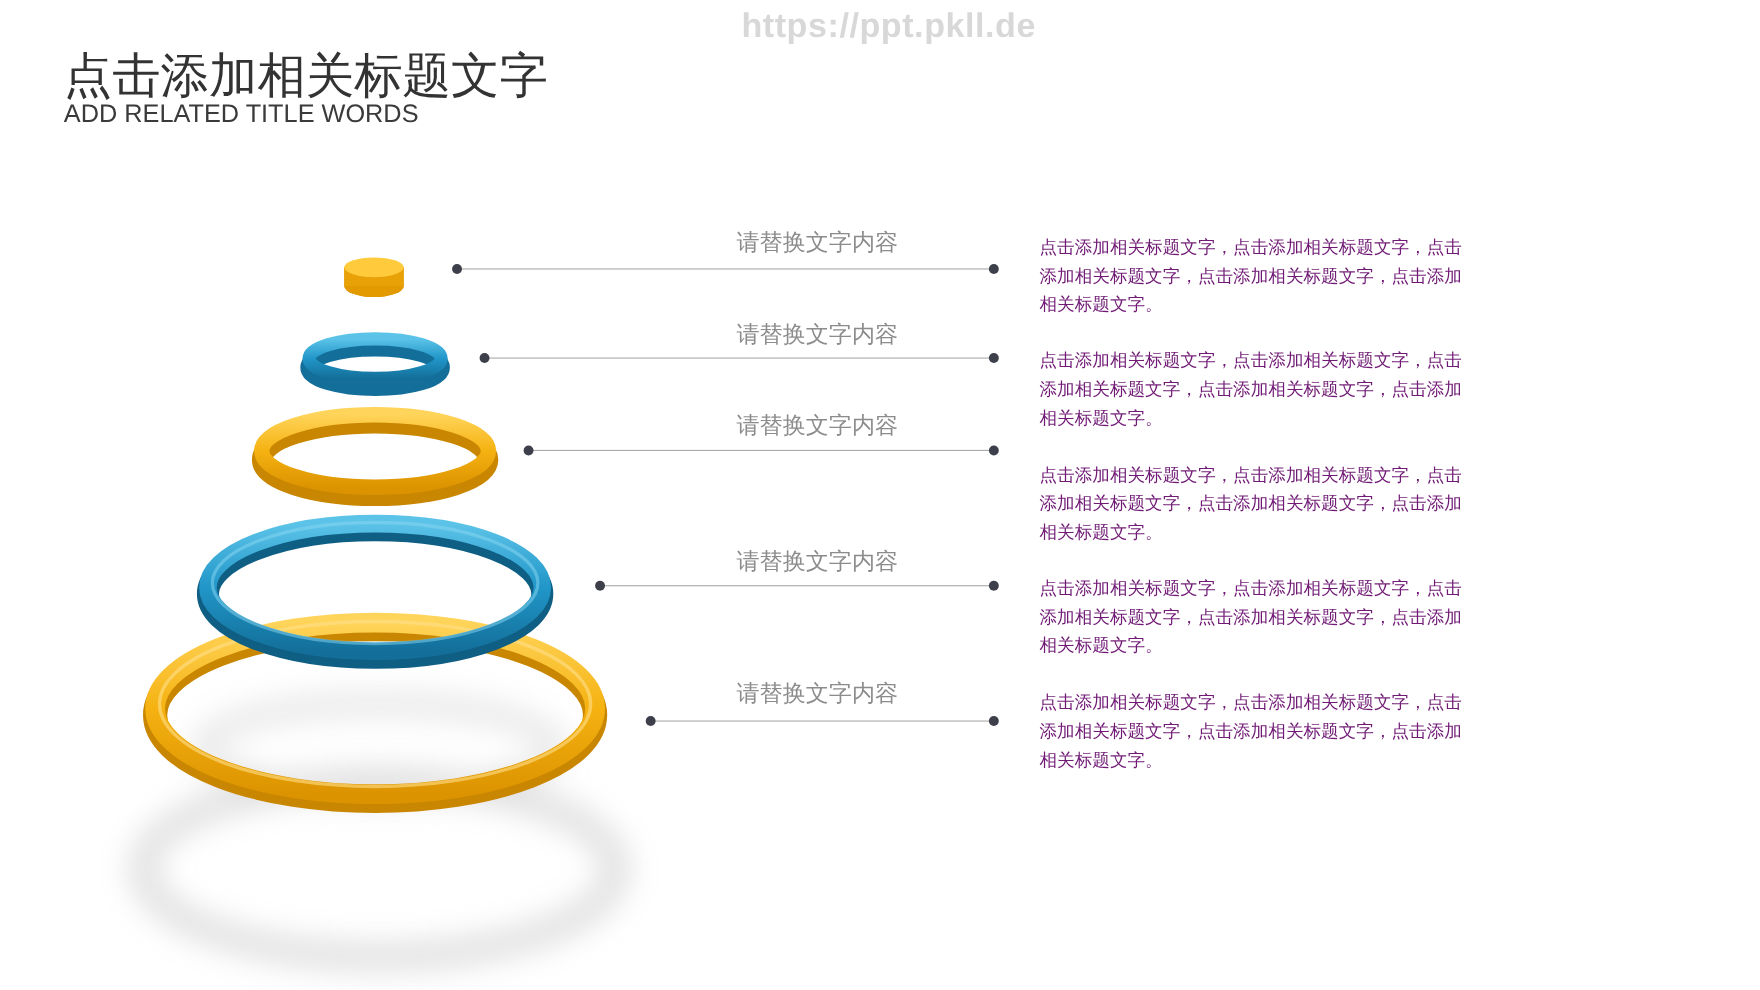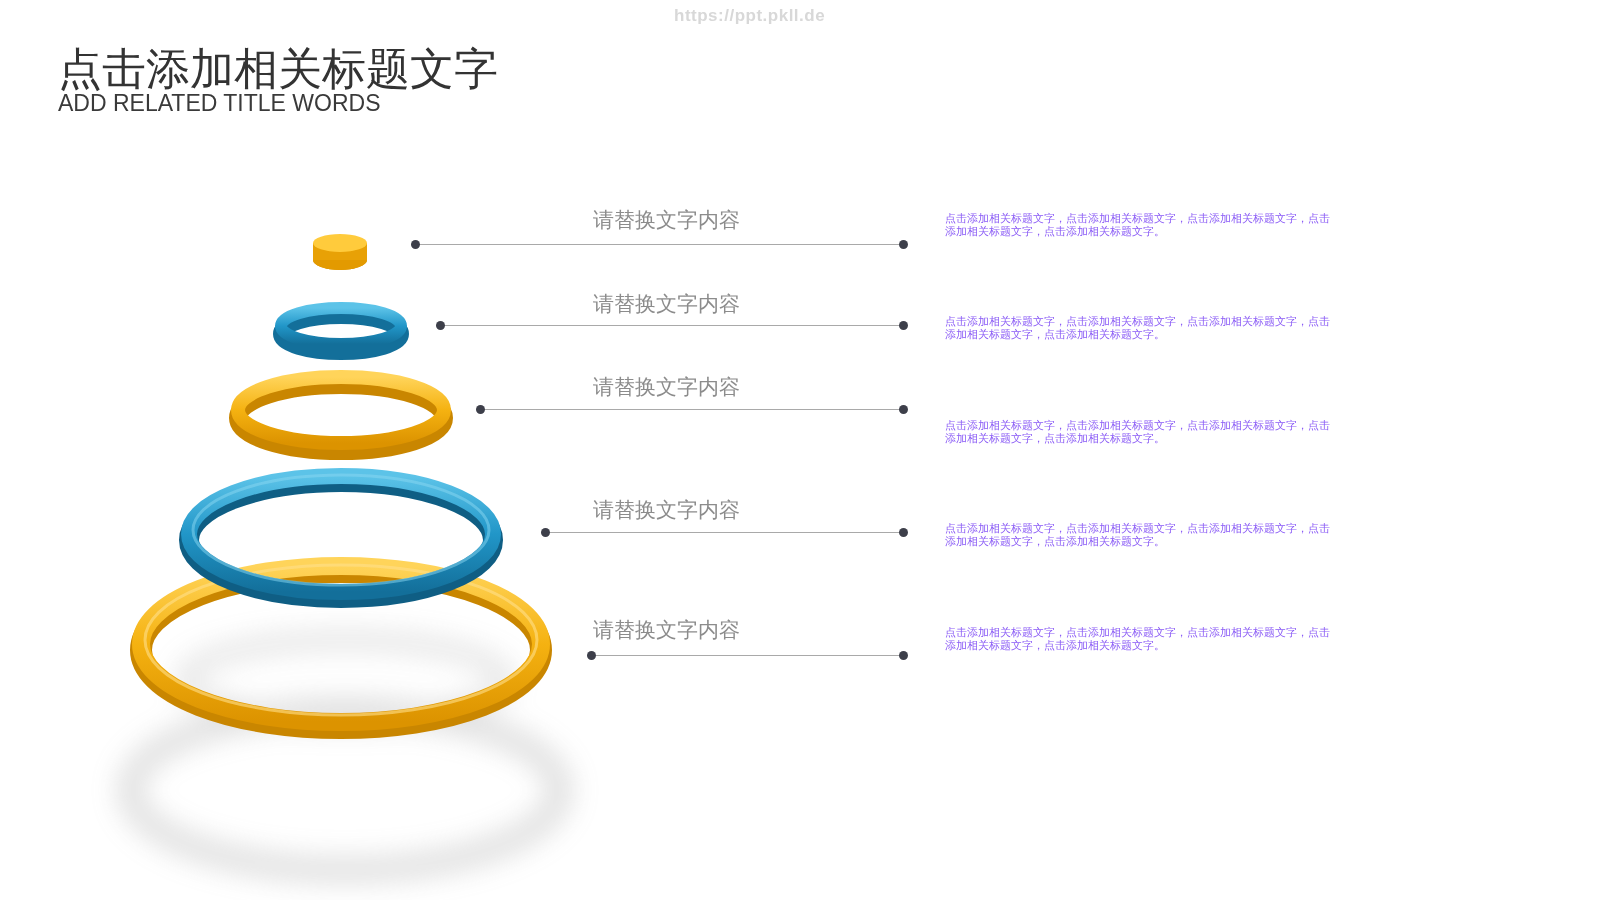--- a/index.html
+++ b/index.html
@@ -4,39 +4,39 @@
 <style>
   html, body { margin: 0; padding: 0; }
   body {
     width: 1600px; height: 900px; position: relative; overflow: hidden;
     background: #ffffff;
     font-family: "DejaVu Sans", "Liberation Sans", sans-serif;
   }
   .watermark {
     position: absolute; left: 674px; top: 6px;
     font-family: "Liberation Sans", sans-serif;
-    font-size: 17px; font-weight: bold; color: #d8d8d8; letter-spacing: 0.5px;
+    font-size: 31px; font-weight: bold; color: #d8d8d8; letter-spacing: 0.5px;
   }
   .title-cn {
     position: absolute; left: 58px; top: 40px;
     font-size: 44px; color: #333333; letter-spacing: 0px;
   }
   .title-en {
     position: absolute; left: 58px; top: 90px;
     font-family: "Liberation Sans", sans-serif;
     font-size: 23px; color: #3a3a3a;
   }
   .diagram { position: absolute; left: 0; top: 0; width: 1600px; height: 900px; }
   .label {
-    position: absolute; width: 300px; text-align: left;
+    position: absolute; width: 300px; text-align: center;
     font-size: 21px; color: #8c8c8c;
   }
   .desc {
     position: absolute; left: 945px; width: 390px;
-    font-size: 11px; line-height: 13px; color: #8b5cf6;
+    font-size: 16px; line-height: 26px; color: #701a75;
   }
   .connector {
     position: absolute; height: 0; border-top: 1.5px solid #a9a9a9;
   }
   .dot {
     position: absolute; width: 9px; height: 9px; border-radius: 50%;
     background: #3d3f4a; margin-top: -5px;
   }
 </style>
 </head>

